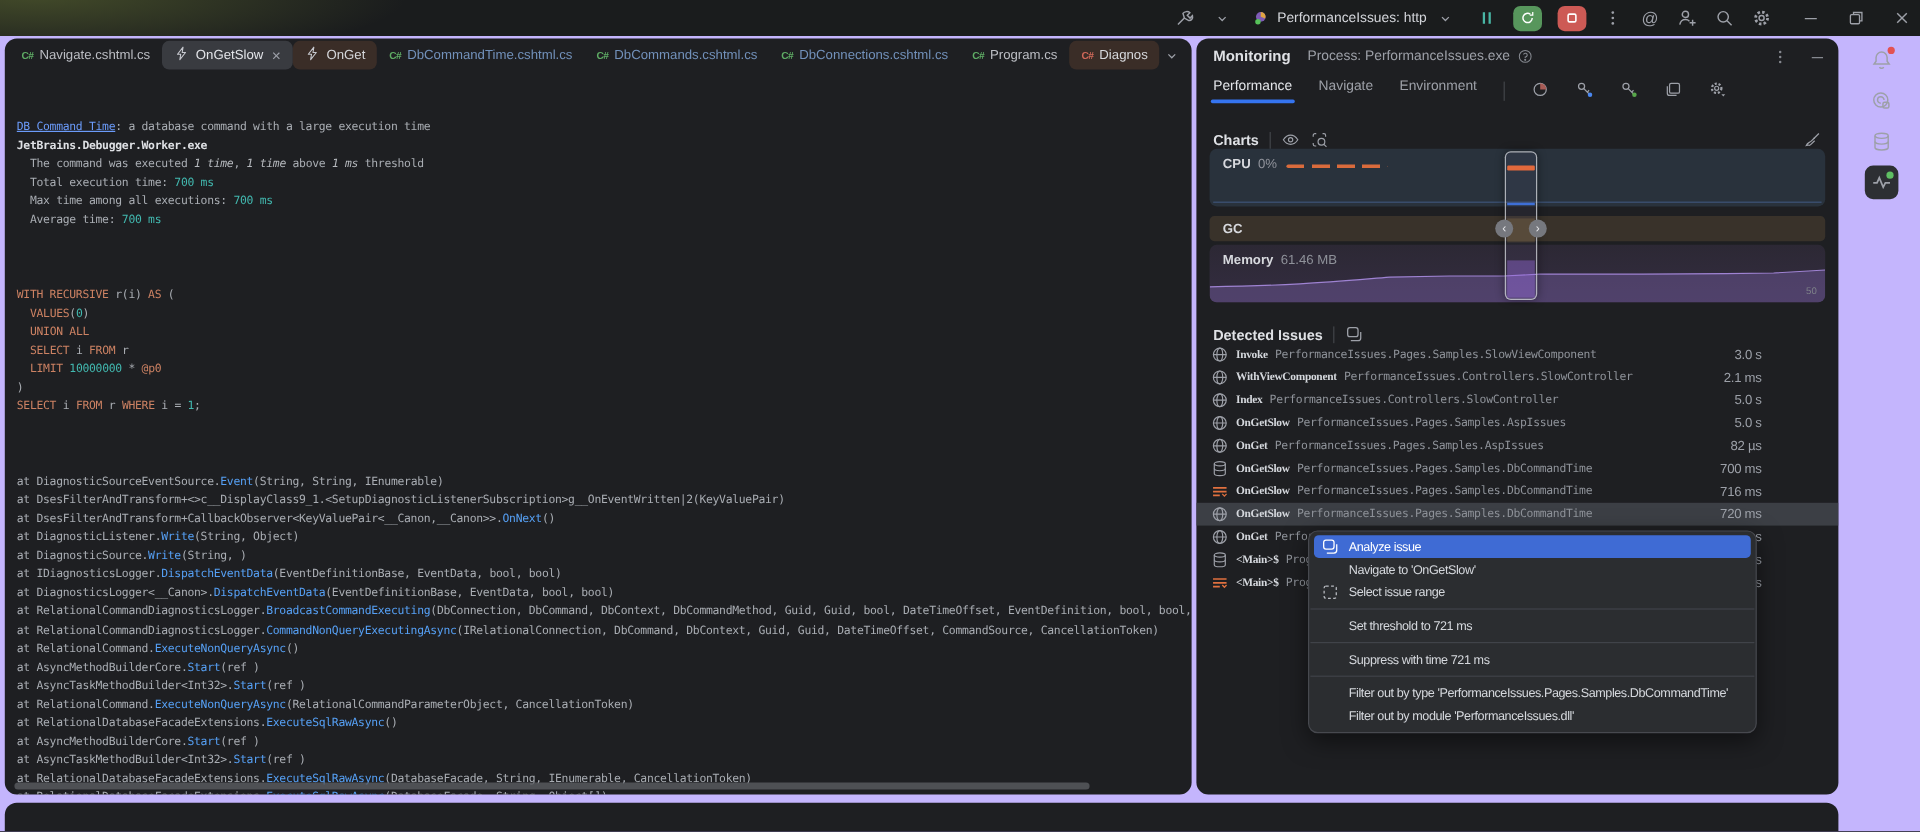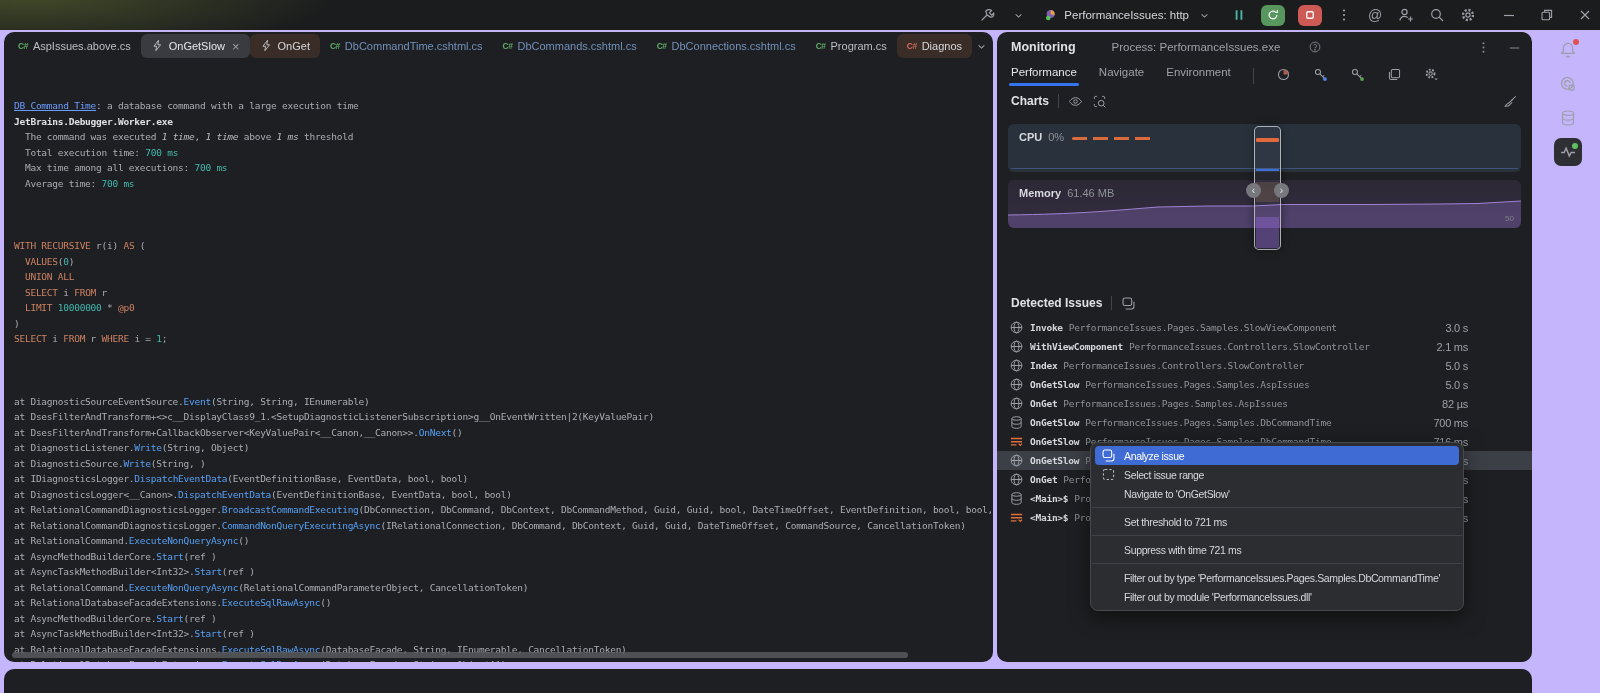--- a/index.html
+++ b/index.html
@@ -49,37 +49,37 @@
   .s-t { color:#a9adb3; }
   .s-b { color:#dfe1e5; font-weight:bold; }
   .s-link { color:#6b9bfa; text-decoration:underline; }
   .s-n { color:#42b9b0; }
   .s-k { color:#cd8263; }
   .s-m { color:#56a0f5; }
   .s-i { font-style:italic; color:#b6b9be; }
   .hscroll { position:absolute; left:8px; bottom:4px; width:896px; height:6px; background:#5a5c61; opacity:.8; border-radius:3px; }
 
   
-  .mon-header { height:30px; display:flex; align-items:center; padding:0 10px 0 14px;gap:22px; }
+  .mon-header { height:30px; display:flex; align-items:center; padding:0 10px 0 14px; }
   .mon-title { font-size:12.5px; font-weight:bold; color:#dfe1e5; }
   .mon-process { font-size:11.5px; color:#9da0a8; margin-left:14px; }
   .mon-header .icon { color:#85888f; margin-left:6px; }
   .mon-header .icon svg { width:14px; height:14px; display:block; }
   .mon-header-right { margin-left:auto; display:flex; align-items:center; gap:10px; }
   .mon-header-right .icon svg { width:15px; height:15px; }
 
   .mon-tabs { height:32px; display:flex; align-items:flex-start; padding:4px 0 0 14px; gap:22px; }
   .mtab { font-size:11.5px; color:#9da0a8; position:relative; padding-bottom:8px; cursor:default; }
   .mtab.active { color:#e3e5e9; }
   .mtab.active::after { content:""; position:absolute; left:-2px; right:-2px; bottom:0; height:3px; border-radius:2px; background:#3574f0; }
   .mon-tabs .vsep { width:1px; height:16px; background:#43454a; margin-top:2px; }
   .mon-tabs .icon { color:#9da0a8; margin-top:1px; }
   .mon-tabs .icon svg { width:15px; height:15px; }
 
-  .charts-head, .issues-head { height:30px; display:flex; align-items:flex-start; padding:0 14px; gap:9px; }
+  .charts-head, .issues-head { height:30px; display:flex; align-items:flex-end; padding:0 14px; gap:9px; }
   .sect-title { font-size:12px; font-weight:bold; color:#dfe1e5; white-space:nowrap; }
   .charts-head .vsep, .issues-head .vsep { width:1px; height:14px; background:#43454a; }
   .charts-head .icon, .issues-head .icon { color:#9da0a8; }
   .charts-head .icon svg, .issues-head .icon svg { width:15px; height:15px; display:block; }
   .flexspace { flex:1; }
 
   .chartswrap { position:relative; margin:0 11px; height:128px; }
   .card { position:relative; border-radius:6px; overflow:hidden;text-align:right; }
   .card.cpu { height:48px; margin-bottom:8px; background:#29323c; }
   .gcrow { position:relative; height:21px; margin-bottom:3px; border-radius:4px; background:#39322a; display:flex; align-items:center; }
@@ -97,27 +97,27 @@
     border-radius:5px; background:rgba(160,140,215,.06); box-shadow:0 0 8px rgba(0,0,0,.45); z-index:4; }
   .sel-orange { position:absolute; left:1px; right:1px; top:11px; height:4px; background:#e2693c; border-radius:1px; }
   .sel-blue { position:absolute; left:1px; right:1px; top:42px; height:2px; background:#3e6fd6; }
   .sel-gc { position:absolute; left:1px; right:1px; top:55px; height:20px; background:rgba(215,172,92,.16); }
   .sel-purple { position:absolute; left:1px; right:1px; top:90px; bottom:1px; background:rgba(150,105,220,.42); }
   .handle { position:absolute; width:15px; height:15px; border-radius:50%; background:#76787e; color:#e8e9ec;
     display:flex; align-items:center; justify-content:center; font-size:10px; line-height:1; z-index:5; }
   .handle.left { left:238px; top:59px; }
   .handle.right { left:266px; top:59px; }
 
-  .issues-head { margin-top:44px; height:22px; }
+  .issues-head { margin-top:12px; height:22px; }
   .irow { height:19px; display:flex; align-items:center; gap:6px; padding:0 64px 0 12px;
           font-family:"DejaVu Sans Mono", monospace; font-size:9.5px; letter-spacing:-0.25px; cursor:default; }
   .irow.sel { background:#3c3f45; }
   .irow .icon { width:15px; height:15px; flex:none; color:#9da0a8; }
   .irow .icon svg { width:15px; height:15px; display:block; }
-  .iname { color:#d5d8dd; font-weight:bold; white-space:nowrap; }
+  .iname { color:#d5d8dd; font-weight:bold; white-space:nowrap;font-family:Liberation Serif, serif; }
   .ins { color:#8f939a; white-space:nowrap; overflow:hidden; flex:1; }
   .itime { font-family:"Liberation Sans", sans-serif; font-size:11px; color:#9ca0a8; white-space:nowrap; margin-left:8px; }
 
   
   .ctxmenu { position:absolute; left:1090px; top:442px; width:374px; background:#2b2d30;
     border:1px solid #47494f; border-radius:8px; padding:3px 0 4px 0; box-shadow:0 6px 20px rgba(0,0,0,.5); z-index:20; }
   .mitem { height:19px; display:flex; align-items:center; margin:0 4px; padding:0 6px; border-radius:4px;
     font-size:10.5px; letter-spacing:-0.35px; color:#d5d8dd; white-space:nowrap; overflow:hidden; cursor:default; }
   .mitem.sel { background:#3f6bd4; color:#fff; }
   .mitem .mic { width:16px; height:16px; margin-right:7px; flex:none; color:#b6b9bf; display:inline-flex; }
@@ -228,21 +228,21 @@
             </svg>
           </span>
       </span>
     </div>
   </div>
 
   <div class="island editor-island">
     <div class="tabbar" id="tabbar">
       <div class="tab plain">
           <span class="csicon" style="color:#5fad65">C#</span>
-          <span class="tlabel">AspIssues.above.cs</span>
+          <span class="tlabel">Navigate.cshtml.cs</span>
         </div>
         <div class="tab active">
           <span class="icon"><svg viewBox="0 0 16 16">
               <path d="M9.3 1.6 3.6 8.9h3.3l-.9 5.5 5.8-7.3H8.4z" fill="none" stroke="currentColor" stroke-width="1.1" stroke-linejoin="round"></path>
             </svg></span>
           <span class="tlabel">OnGetSlow</span>
           <span class="tclose">×</span>
         </div>
         <div class="tab warm">
           <span class="icon"><svg viewBox="0 0 16 16">
@@ -366,20 +366,23 @@
             <path d="M9.8 6.2 7 9c-1.8 1.8-3.5.9-4.6 4.1 3.2-1.1 2.3.8 4.1-1L9.8 8.8"></path>
           </svg>
         </span>
     </div>
 
     <div class="chartswrap">
       <div class="card cpu">
         <span class="clabel"><b>CPU</b><span>0%</span></span>
         <div class="cpu-dashes"></div>
         <div class="cpu-base"></div>
+      </div>
+      <div class="gcrow">
+        <b>GC</b>
       </div>
       <div class="card mem">
         <span class="clabel"><b>Memory</b><span>61.46 MB</span></span>
         <svg class="memsvg" viewBox="0 0 513 48" preserveAspectRatio="none">
           <path d="M0 35 C 70 34, 100 31, 150 27 L 200 26 L 245 26 L 275 24.5 L 360 24.5 L 430 24 L 470 23.5 L 513 21 L 513 48 L 0 48 Z" fill="rgba(125,100,175,0.38)"></path>
           <path d="M0 35 C 70 34, 100 31, 150 27 L 200 26 L 245 26 L 275 24.5 L 360 24.5 L 430 24 L 470 23.5 L 513 21" stroke="rgba(170,140,225,0.9)" fill="none" stroke-width="1"></path>
         </svg>
         <span class="memaxis">50</span>
       </div>
       <div class="selband">
@@ -572,30 +575,30 @@
       <div class="mitem sel">
         <span class="mic">
           <svg viewBox="0 0 16 16" fill="none" stroke="currentColor" stroke-width="1.15">
             <rect x="2.2" y="2.2" width="9.2" height="8" rx="2"></rect>
             <path d="M5 13.8h6.3a2.5 2.5 0 0 0 2.5-2.5V6"></path>
           </svg>
         </span>
         <span>Analyze issue</span>
       </div>
       <div class="mitem">
+        <span class="mic"></span>
+        <span>Navigate to 'OnGetSlow'</span>
+      </div>
+      <div class="mitem">
         <span class="mic">
           <svg viewBox="0 0 16 16">
             <rect x="2.6" y="2.6" width="10.8" height="10.8" rx="1.6" fill="none" stroke="currentColor" stroke-width="1.15" stroke-dasharray="2.5 2.1"></rect>
           </svg>
         </span>
         <span>Select issue range</span>
-      </div>
-      <div class="mitem">
-        <span class="mic"></span>
-        <span>Navigate to 'OnGetSlow'</span>
       </div>
       <div class="msep"></div>
       <div class="mitem">
         <span class="mic"></span>
         <span>Set threshold to 721 ms</span>
       </div>
       <div class="msep"></div>
       <div class="mitem">
         <span class="mic"></span>
         <span>Suppress with time 721 ms</span>

